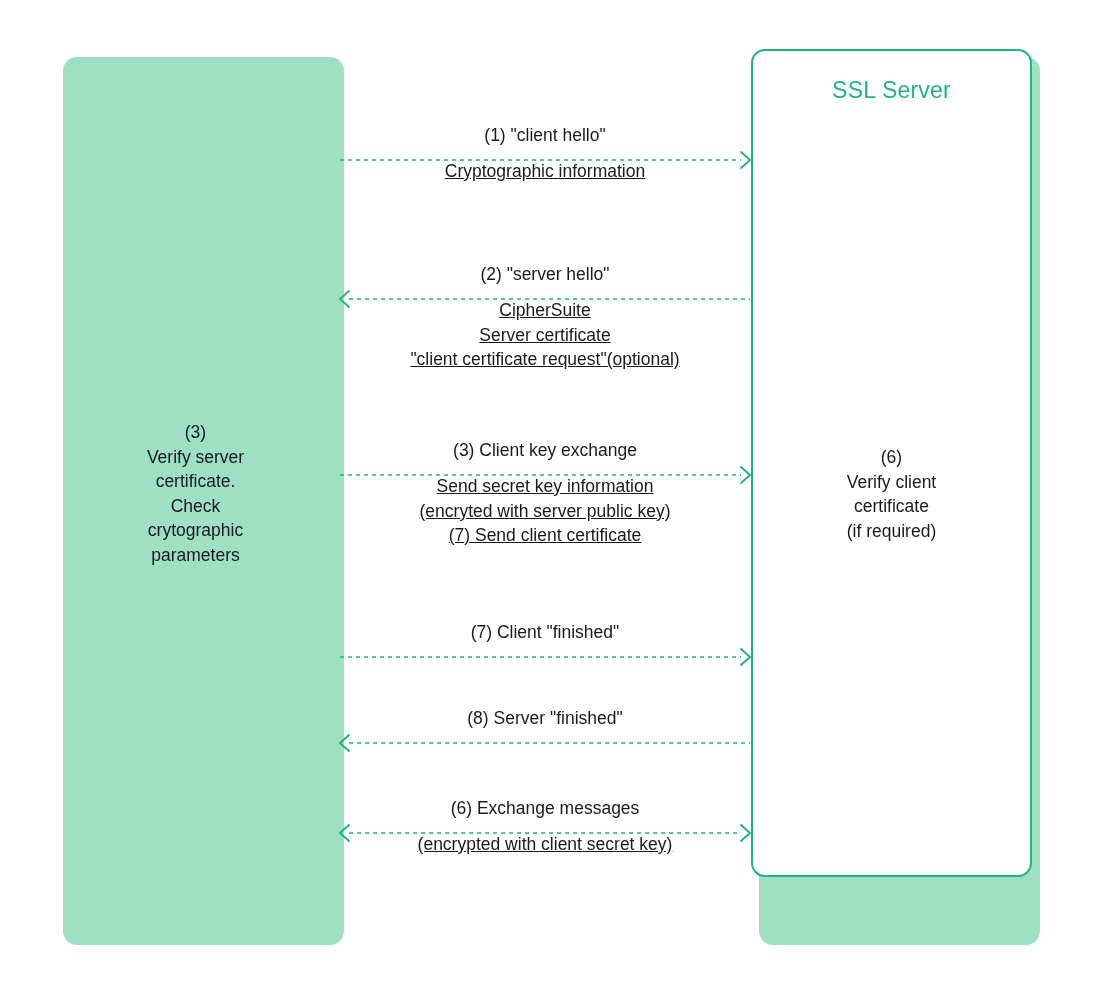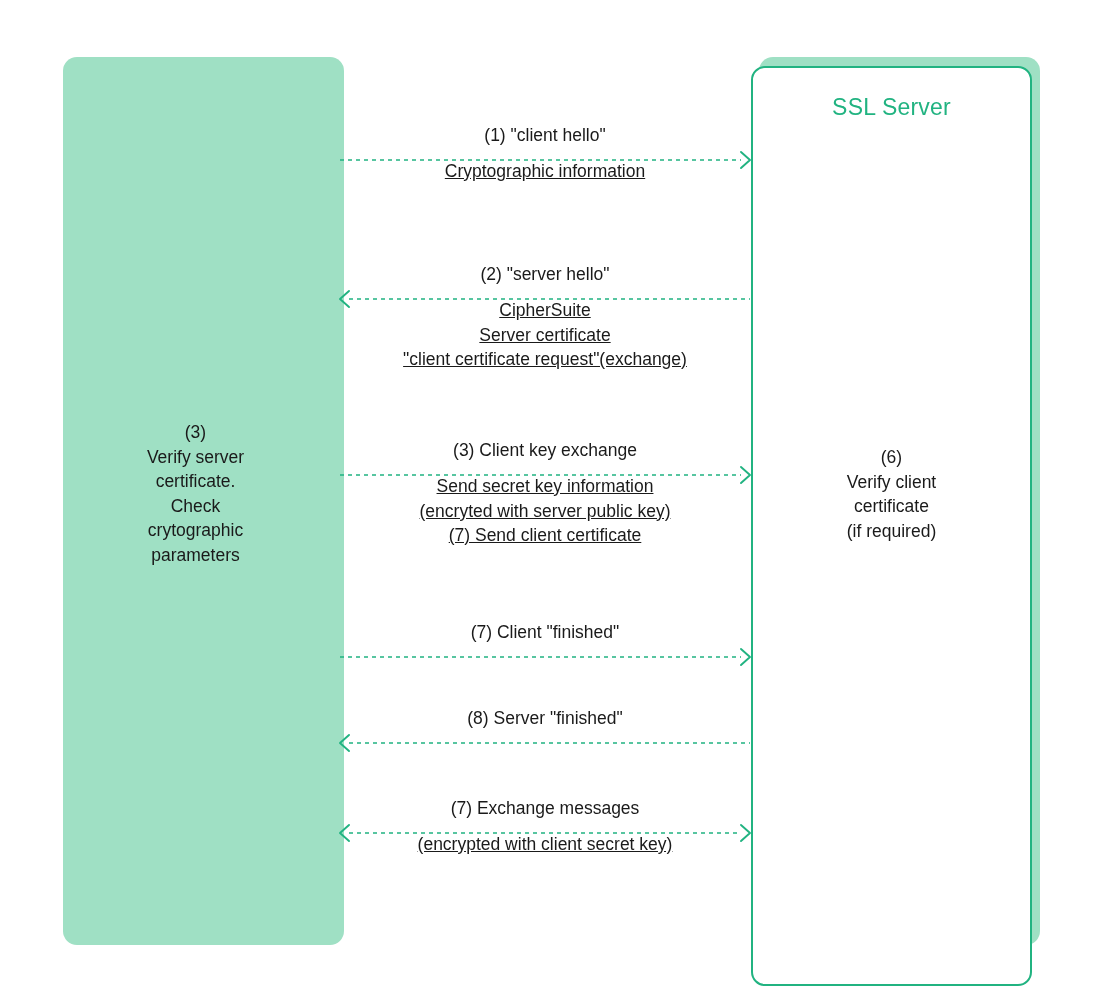--- a/index.html
+++ b/index.html
@@ -88,21 +88,21 @@
 
   <div class="party-shadow" style="left:63px; top:57px; width:281px; height:888px;"></div>
   <div class="party-note" style="left:55px; top:420px; width:281px;">(3)
 Verify server
 certificate.
 Check
 crytographic
 parameters</div>
 
   <div class="party-shadow" style="left:759px; top:57px; width:281px; height:888px;"></div>
-  <div class="party-box" style="left:751px; top:49px; width:281px; height:920px;margin-top:17px;">
+  <div class="party-box" style="left:751px; top:49px; width:281px; height:828px;">
     <div class="party-title">SSL Server</div>
   </div>
   <div class="party-note" style="left:751px; top:445px; width:281px;">(6)
 Verify client
 certificate
 (if required)</div>
 
   <div class="msg-group" style="top:153px;">
     <div class="msg-label above">(1)  "client hello"</div>
     <div class="arrow-wrap">
@@ -117,21 +117,21 @@
   <div class="msg-group" style="top:292px;">
     <div class="msg-label above">(2)  "server hello"</div>
     <div class="arrow-wrap">
         <svg width="410" height="14" viewBox="0 0 410 14">
           <line x1="9" y1="7" x2="410" y2="7" stroke="#21b381" stroke-width="1.6" stroke-dasharray="4 4"></line>
           <path d="M 9 -1 L 0 7 L 9 15" fill="none" stroke="#21b381" stroke-width="1.9" stroke-linecap="round" stroke-linejoin="round"></path>
         </svg>
       </div>
     <div class="msg-label below">CipherSuite
 Server certificate
-"client certificate request"(exchange)</div>
+"client certificate request"(optional)</div>
   </div>
 
   <div class="msg-group" style="top:468px;">
     <div class="msg-label above">(3)  Client key exchange</div>
     <div class="arrow-wrap">
         <svg width="410" height="14" viewBox="0 0 410 14">
           <line x1="0" y1="7" x2="401" y2="7" stroke="#21b381" stroke-width="1.6" stroke-dasharray="4 4"></line>
           <path d="M 401 -1 L 410 7 L 401 15" fill="none" stroke="#21b381" stroke-width="1.9" stroke-linecap="round" stroke-linejoin="round"></path>
         </svg>
       </div>
@@ -156,21 +156,21 @@
     <div class="arrow-wrap">
         <svg width="410" height="14" viewBox="0 0 410 14">
           <line x1="9" y1="7" x2="410" y2="7" stroke="#21b381" stroke-width="1.6" stroke-dasharray="4 4"></line>
           <path d="M 9 -1 L 0 7 L 9 15" fill="none" stroke="#21b381" stroke-width="1.9" stroke-linecap="round" stroke-linejoin="round"></path>
         </svg>
       </div>
     <div class="msg-label below"></div>
   </div>
 
   <div class="msg-group" style="top:826px;">
-    <div class="msg-label above">(7)  Exchange messages</div>
+    <div class="msg-label above">(6)  Exchange messages</div>
     <div class="arrow-wrap">
         <svg width="410" height="14" viewBox="0 0 410 14">
           <line x1="9" y1="7" x2="401" y2="7" stroke="#21b381" stroke-width="1.6" stroke-dasharray="4 4"></line>
           <path d="M 401 -1 L 410 7 L 401 15" fill="none" stroke="#21b381" stroke-width="1.9" stroke-linecap="round" stroke-linejoin="round"></path>
           <path d="M 9 -1 L 0 7 L 9 15" fill="none" stroke="#21b381" stroke-width="1.9" stroke-linecap="round" stroke-linejoin="round"></path>
         </svg>
       </div>
     <div class="msg-label below">(encrypted with client secret key)</div>
   </div>
 

